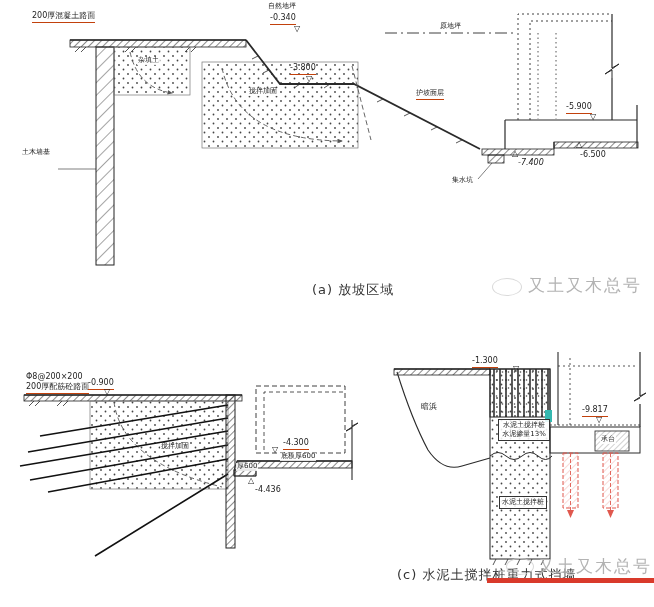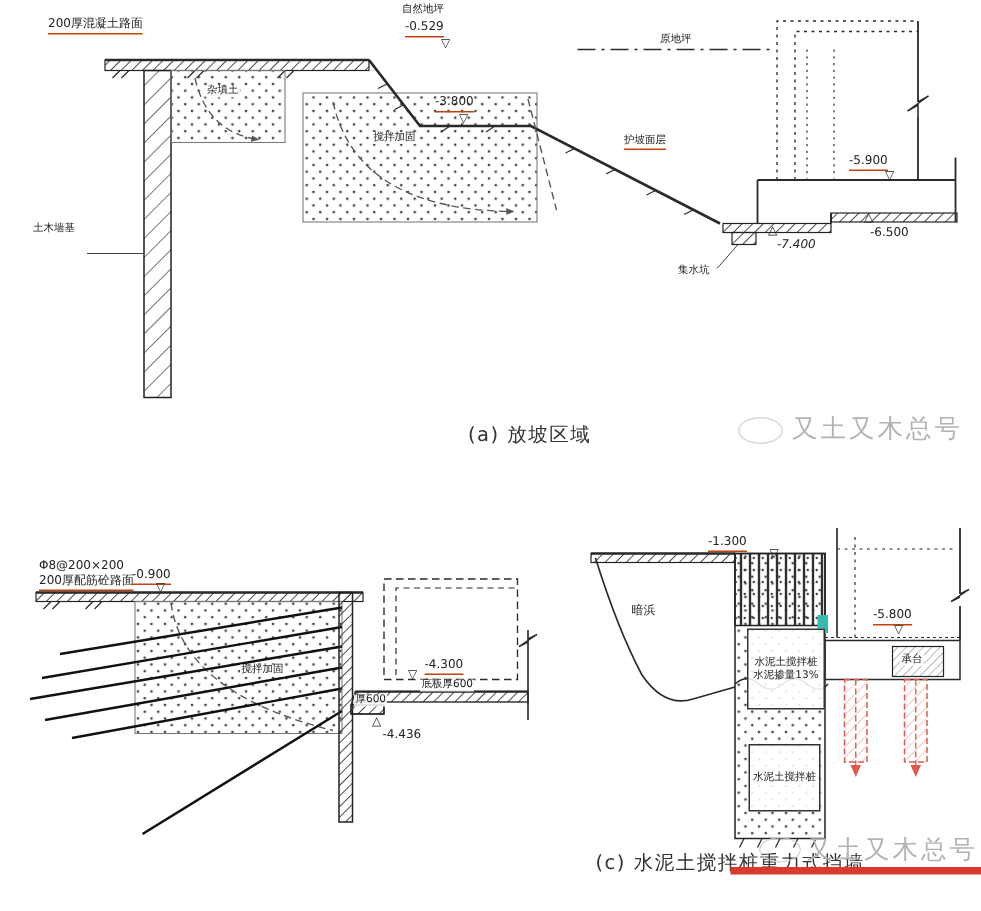--- a/index.html
+++ b/index.html
@@ -5,21 +5,21 @@
   html,body{margin:0;padding:0;background:#fff;}
   #canvas{position:relative;width:654px;height:607px;background:#ffffff;overflow:hidden;
           font-family:"DejaVu Sans",sans-serif;color:#222;}
   #canvas svg{position:absolute;left:0;top:0;}
   .lbl{position:absolute;font-size:8px;line-height:1.1;white-space:nowrap;color:#222;}
   .lbl.ul{border-bottom:1px solid #c2410c;padding-bottom:1px;}
   .lbl.tiny{font-size:7px;}
   .tri{position:absolute;font-size:8px;line-height:1;color:#222;}
   .cap{position:absolute;font-size:13px;color:#333;letter-spacing:1px;white-space:nowrap;}
   .box-label{position:absolute;border:1px solid #333;background:rgba(255,255,255,0.88);
-             font-size:7px;line-height:1.3;text-align:center;padding:17px 2px;white-space:nowrap;}
+             font-size:7px;line-height:1.3;text-align:center;padding:1px 2px;white-space:nowrap;}
   .wm-text{position:absolute;font-size:17px;letter-spacing:2px;white-space:nowrap;}
   .wm-logo{position:absolute;border:1px solid #cfcfcf;border-radius:50%;opacity:.8;}
   .wm-bar{position:absolute;height:5px;}
   .chip{background:rgba(255,255,255,.85);padding:0 1px;}
 </style>
 </head>
 <body>
 
 <div id="canvas">
 
@@ -176,21 +176,21 @@
         <line x1="610.5" y1="453" x2="610.5" y2="514" stroke="#e0584e" stroke-width="0.9" stroke-dasharray="4,2"></line>
         <path d="M607,510 L610.5,518 L614,510 Z" fill="#e0584e" stroke="none"></path>
       </g>
 
       <rect x="545" y="410" width="7" height="12" fill="#35b8b0" stroke="none"></rect>
     </g>
   </svg>
 
   <div class="lbl ul" style="left:32px;top:12px;">200厚混凝土路面</div>
   <div class="lbl tiny" style="left:268px;top:3px;text-align:center;">自然地坪</div>
-  <div class="lbl ul" style="left:270px;top:14px;">-0.529</div>
+  <div class="lbl ul" style="left:270px;top:14px;">-0.340</div>
   <div class="tri" style="left:294px;top:25px;">▽</div>
 
   <div class="lbl tiny" style="left:22px;top:149px;">土木墙基</div>
   <div class="lbl tiny chip" style="left:137px;top:57px;">杂填土</div>
 
   <div class="lbl ul" style="left:290px;top:64px;">-3.800</div>
   <div class="tri" style="left:306px;top:75px;">▽</div>
   <div class="lbl tiny chip" style="left:248px;top:88px;">搅拌加固</div>
   <div class="lbl ul tiny" style="left:416px;top:90px;">护坡面层</div>
   <div class="lbl tiny" style="left:440px;top:23px;">原地坪</div>
@@ -225,21 +225,21 @@
   <div class="lbl ul" style="left:472px;top:357px;text-align:right;">-1.300</div>
   <div class="tri" style="left:513px;top:365px;">▽</div>
   <div class="lbl chip" style="left:420px;top:403px;">暗浜</div>
 
   <div class="box-label" style="left:498px;top:419px;width:46px;">
     <div>水泥土搅拌桩</div>
     <div>水泥掺量13%</div>
   </div>
   <div class="box-label" style="left:499px;top:496px;">水泥土搅拌桩</div>
 
-  <div class="lbl ul" style="left:582px;top:406px;">-5.800</div>
+  <div class="lbl ul" style="left:582px;top:406px;">-9.817</div>
   <div class="tri" style="left:596px;top:416px;">▽</div>
   <div class="lbl tiny chip" style="left:600px;top:436px;">承台</div>
 
   <div class="cap" style="left:397px;top:566px;">(c) 水泥土搅拌桩重力式挡墙</div>
 
   <div class="wm-logo" style="left:492px;top:278px;width:28px;height:16px;"></div>
   <div class="wm-text" style="left: 528px; top: 274px; color: rgb(179, 179, 179);">又土又木总号</div>
 
   <div class="wm-logo" style="left:506px;top:558px;width:26px;height:15px;"></div>
   <div class="wm-text" style="left: 538px; top: 555px; color: rgb(179, 179, 179);">又土又木总号</div>

